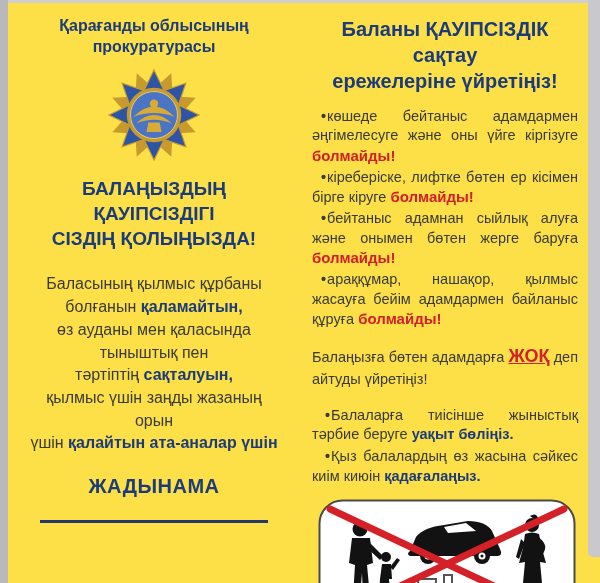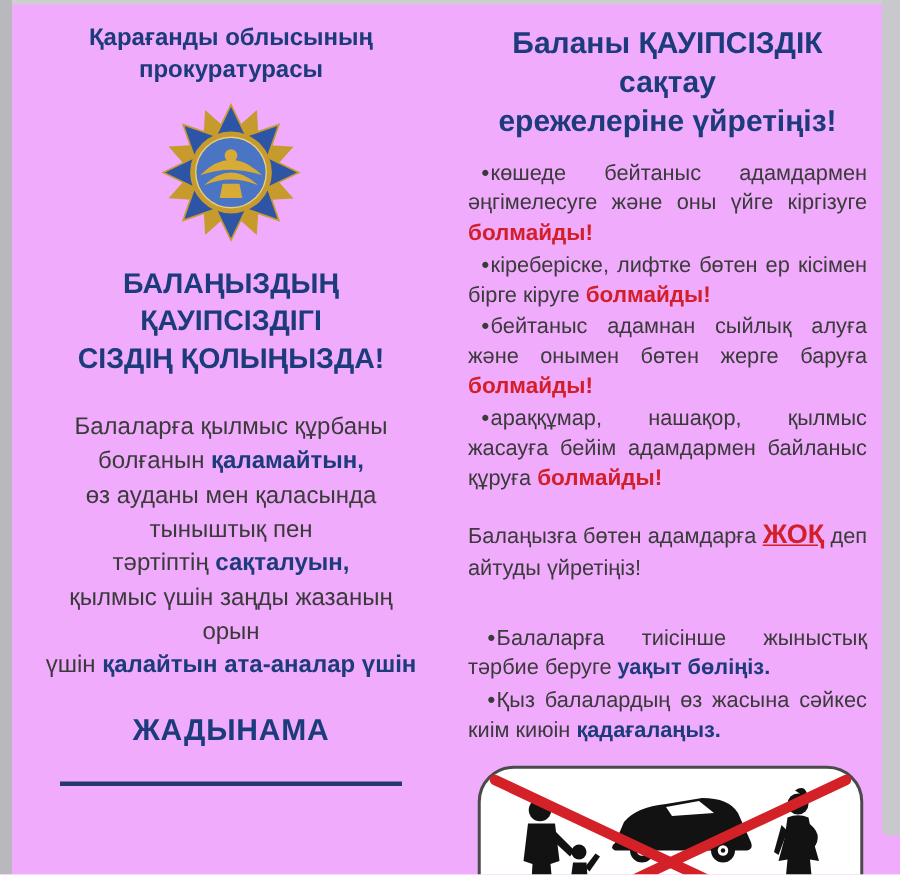--- a/index.html
+++ b/index.html
@@ -1,17 +1,17 @@
 <!DOCTYPE html>
 <html><head>
 <meta charset="utf-8">
 <style>
   html,body{margin:0;padding:0;background:#fff;}
   .page{
-    position:relative;width:600px;height:583px;background:#f0abfc;
+    position:relative;width:600px;height:583px;background:#fde047;
     font-family:"Liberation Sans",sans-serif;overflow:hidden;
   }
   
   .edge-left{position:absolute;left:0;top:0;width:8px;height:583px;background:#b9b9bd;}
   .edge-top{position:absolute;left:0;top:0;width:600px;height:3px;background:#cfcfcf;}
   .edge-right{position:absolute;right:0;top:0;width:12px;height:557px;background:#c9c9cd;border-bottom-left-radius:5px;}
 
   .col-left{position:absolute;left:26px;top:16px;width:256px;text-align:center;}
   .col-right{position:absolute;left:312px;top:16px;width:266px;}
   .org-title{font-size:16px;font-weight:bold;color:#1c3b7a;line-height:1.3;}
@@ -23,21 +23,21 @@
   .memo-title{margin-top:20px;font-size:20px;font-weight:bold;color:#1c3b7a;letter-spacing:.5px;}
   .divider{margin:22px auto 0;width:228px;height:3px;background:#24386b;}
 
   .safety-header{text-align:center;font-size:20px;font-weight:bold;color:#1c3b7a;line-height:1.3;}
   .rules{margin-top:13px;}
   .rule{font-size:14.5px;line-height:1.33;color:#3a3a3a;text-align:justify;text-indent:9px;margin-bottom:2px;}
   .red-bold{color:#d1202a;font-weight:bold;font-size:15px;}
   .bullet{font-weight:bold;color:#3a3a3a;margin-right:1px;}
   .no-par{margin-top:15px;font-size:14.5px;line-height:1.38;color:#3a3a3a;text-align:justify;}
   .no-word{color:#d1202a;font-weight:bold;font-size:18px;text-decoration:underline;}
-  .advice{margin-top:28px;}
+  .advice{margin-top:17px;}
   .advice .rule{text-indent:13px;margin-bottom:3px;}
   .illustration{margin-top:13px;margin-left:6px;}
 </style>
 </head>
 <body>
 
 <div class="page">
   <div class="edge-top"></div>
   <div class="edge-left"></div>
   <div class="edge-right"></div>
@@ -66,21 +66,21 @@
       </svg>
     </div>
 
     <div class="main-title">
       <span class="par-line">БАЛАҢЫЗДЫҢ</span>
       <span class="par-line">ҚАУІПСІЗДІГІ</span>
       <span class="par-line">СІЗДІҢ ҚОЛЫҢЫЗДА!</span>
     </div>
 
     <div class="par">
-      <span class="par-line"><span>Балаларға қылмыс құрбаны</span><span class="navy-bold"></span></span>
+      <span class="par-line"><span>Баласының қылмыс құрбаны</span><span class="navy-bold"></span></span>
       <span class="par-line"><span>болғанын </span><span class="navy-bold">қаламайтын,</span></span>
       <span class="par-line"><span>өз ауданы мен қаласында</span><span class="navy-bold"></span></span>
       <span class="par-line"><span>тыныштық пен</span><span class="navy-bold"></span></span>
       <span class="par-line"><span>тәртіптің </span><span class="navy-bold">сақталуын,</span></span>
       <span class="par-line"><span>қылмыс үшін заңды жазаның орын</span><span class="navy-bold"></span></span>
       <span class="par-line"><span>үшін </span><span class="navy-bold">қалайтын ата-аналар үшін</span></span>
     </div>
 
     <div class="memo-title">ЖАДЫНАМА</div>
     <div class="divider"></div>

